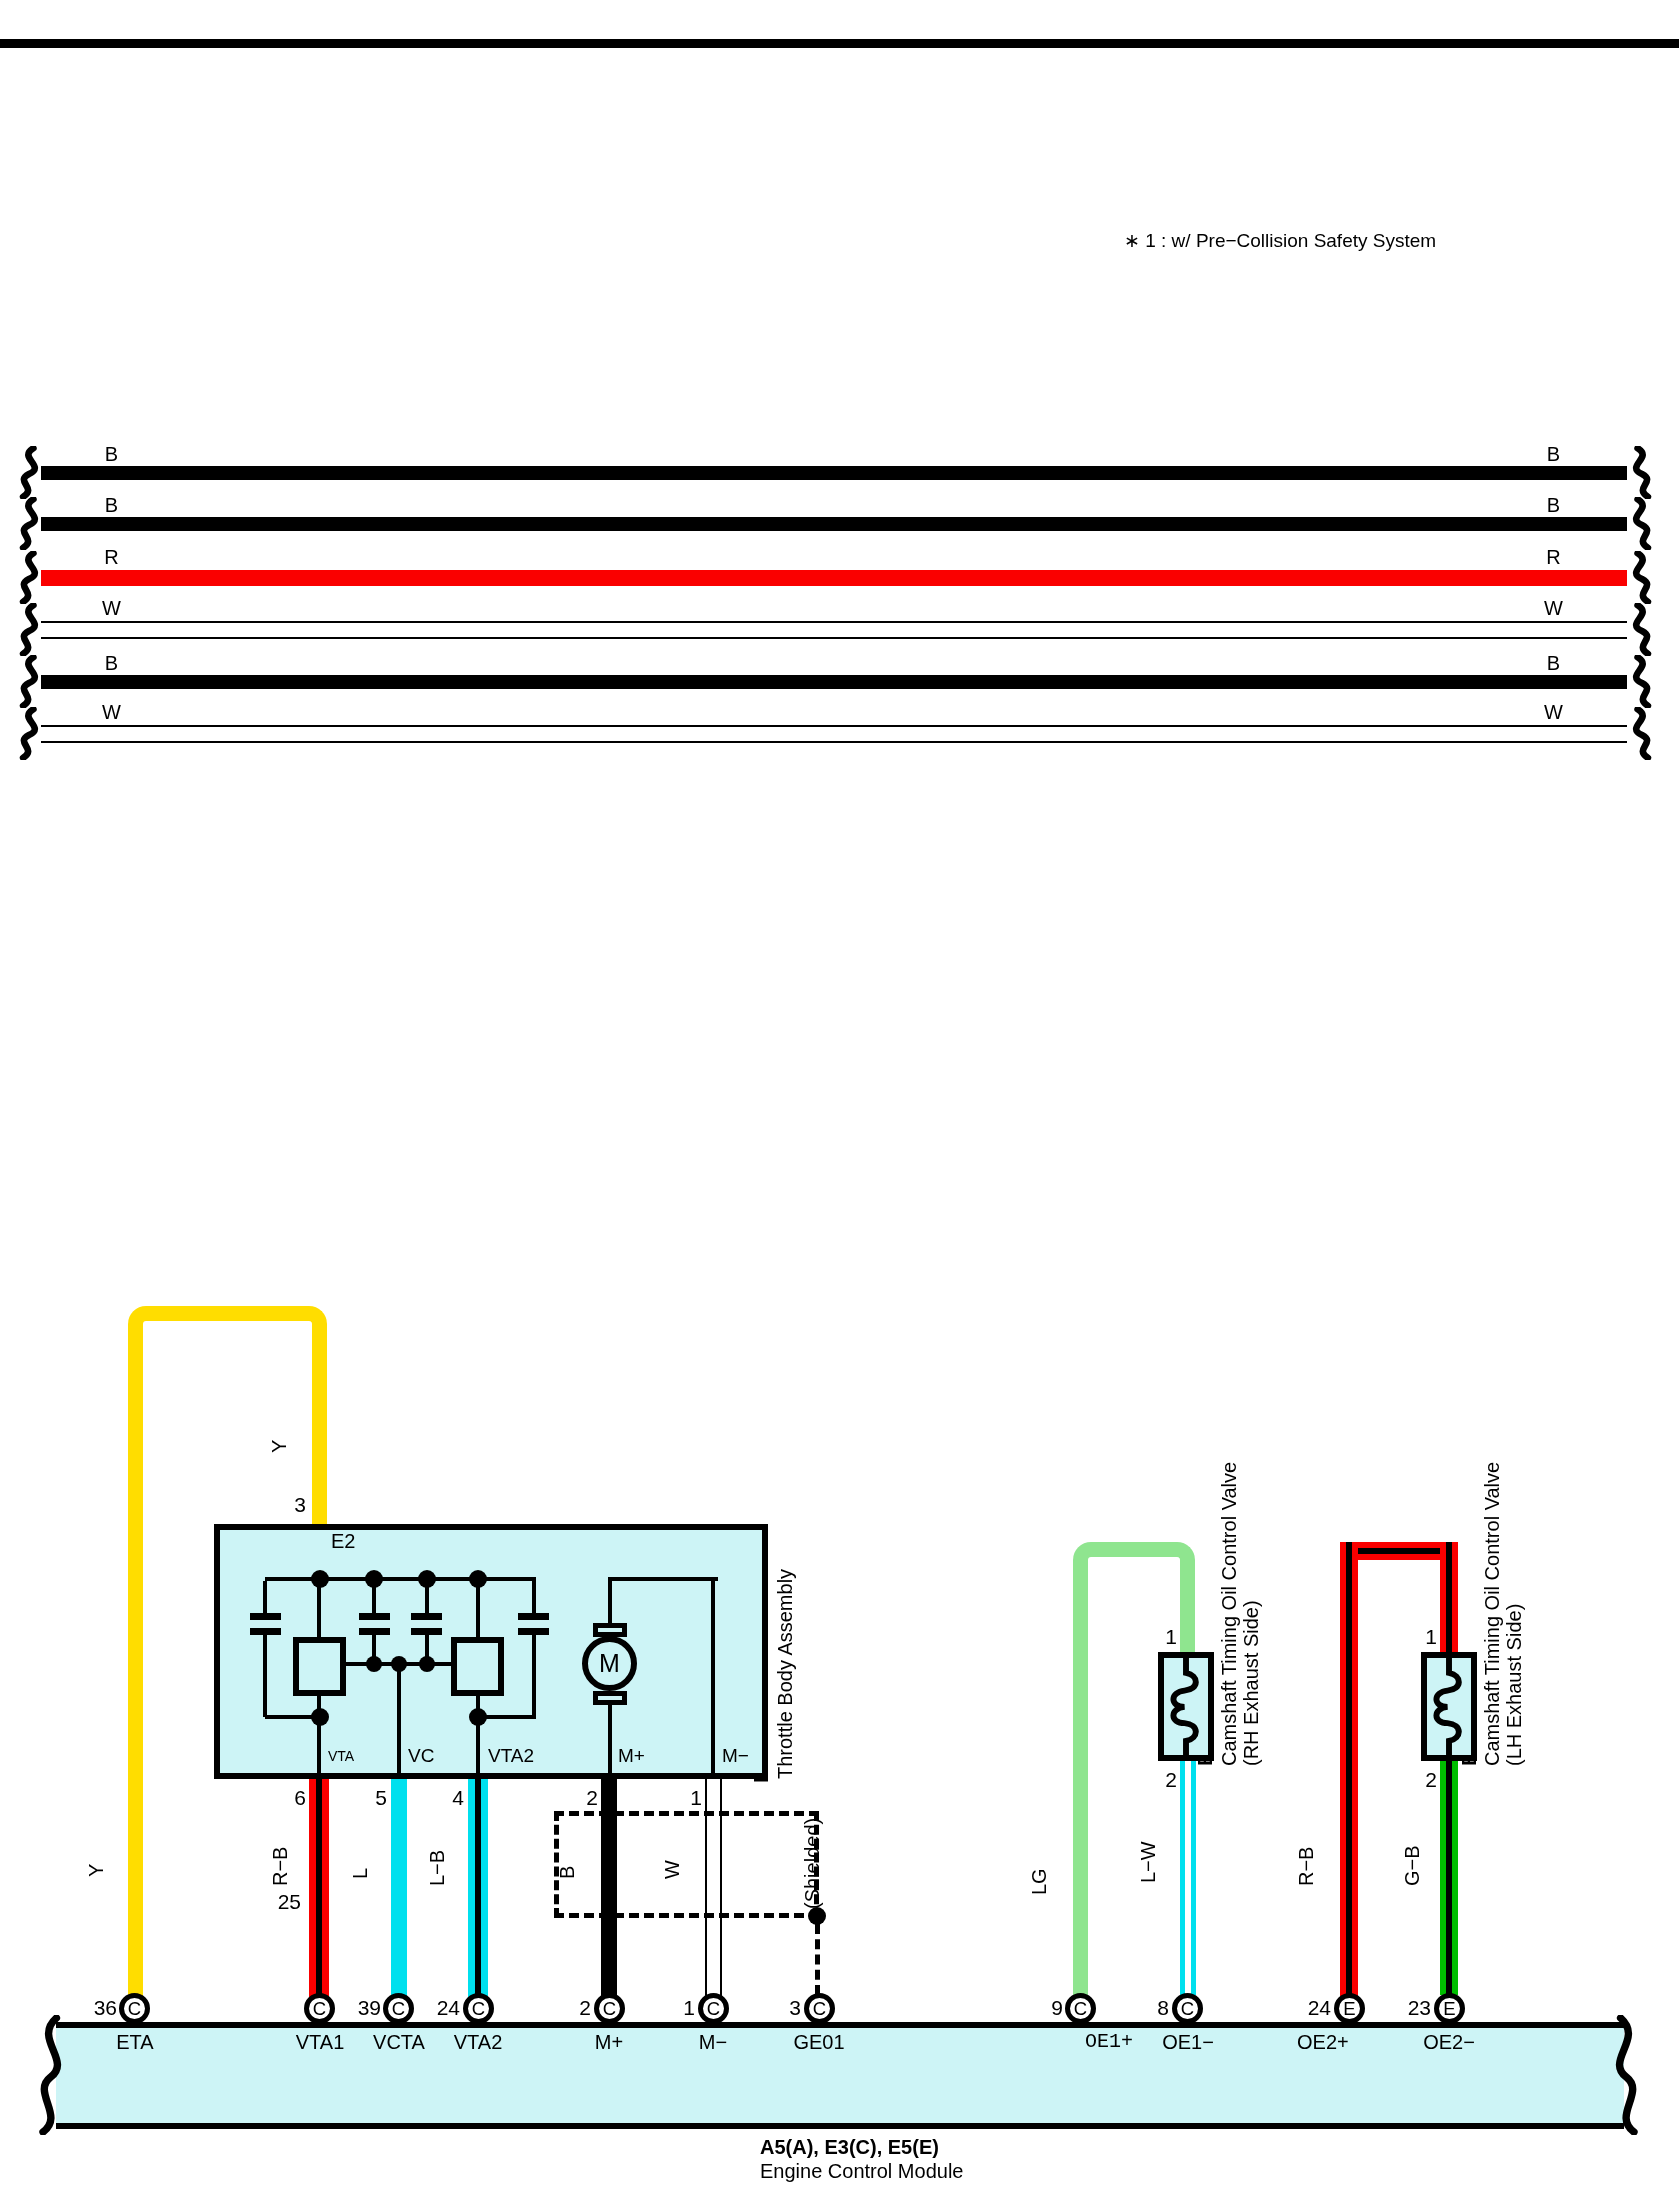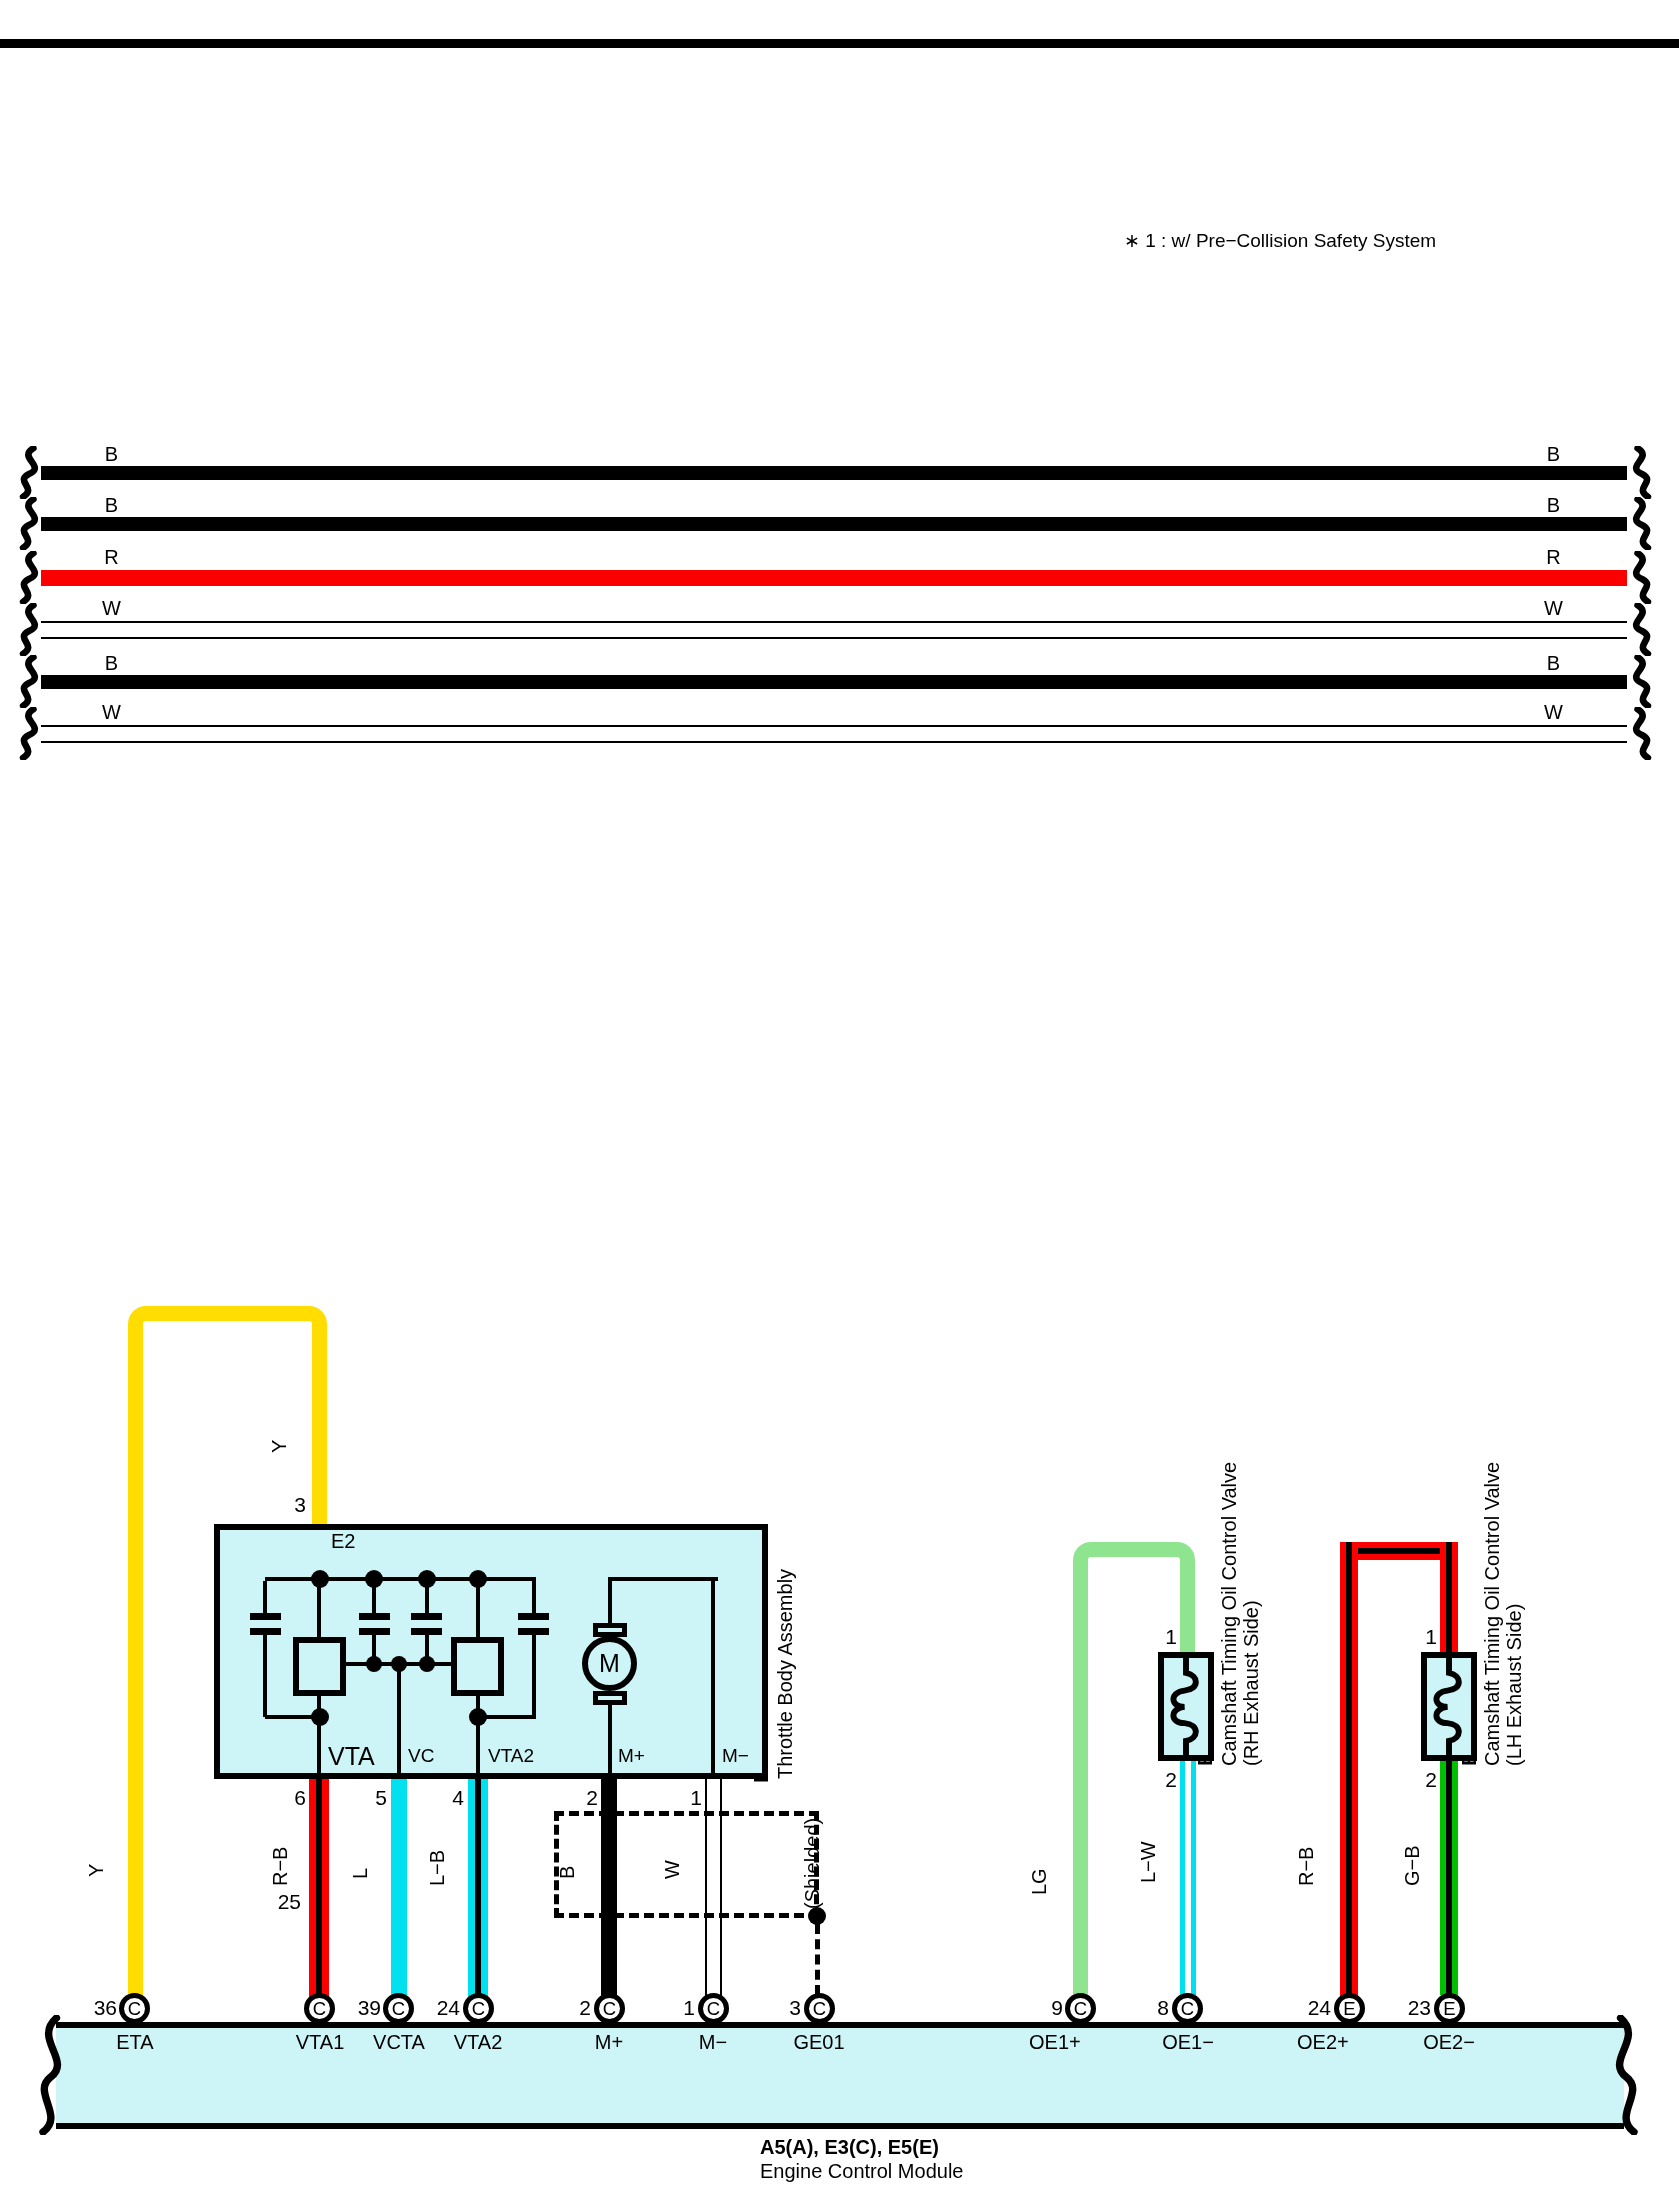--- a/index.html
+++ b/index.html
@@ -153,21 +153,21 @@
   <div class="bar" style="left:397px;top:1664px;width:4.4px;height:115px;z-index:2;"></div>
 
   <div class="bar" style="left:608px;top:1577px;width:110px;height:4.4px;z-index:2;"></div>
   <div class="bar" style="left:608px;top:1581px;width:4.4px;height:44px;z-index:2;"></div>
   <div class="bar" style="left:711px;top:1581px;width:4.4px;height:198px;z-index:2;"></div>
   <div class="bar" style="left:608px;top:1703px;width:4.4px;height:76px;z-index:2;"></div>
   <div class="abs fillbox" style="left:582px;top:1636px;width:43px;height:43px;border:6.7px solid #000;border-radius:50%;z-index:3;text-align:center;font-size:25px;line-height:43px;">M</div>
   <div class="abs fillbox" style="left:593px;top:1623px;width:24px;height:3.7px;border:5.2px solid #000;z-index:4;"></div>
   <div class="abs fillbox" style="left:593px;top:1691px;width:24px;height:3.7px;border:5.2px solid #000;z-index:4;"></div>
 
-  <div class="lbl" style="left:328px;top:1745px;font-size:25px;z-index:2;">VTA</div>
+  <div class="lbl" style="left:328px;top:1745px;font-size:14px;z-index:2;">VTA</div>
   <div class="lbl" style="left:408px;top:1745px;font-size:19px;z-index:2;">VC</div>
   <div class="lbl" style="left:488px;top:1745px;font-size:19px;z-index:2;">VTA2</div>
   <div class="lbl" style="left:618px;top:1745px;font-size:19px;z-index:2;">M+</div>
   <div class="lbl" style="left:722px;top:1745px;font-size:19px;z-index:2;">M−</div>
 
   <div class="rot bold" style="left:772px;top:1761px;font-size:21px;">E17</div>
   <div class="rot" style="left:796px;top:1757px;">Throttle Body Assembly</div>
 
   <div class="num" style="left:262px;top:1787px;">6</div>
   <div class="num" style="left:343px;top:1787px;">5</div>
@@ -254,21 +254,21 @@
   <div class="num" style="left:651px;top:1997px;">1</div>
   <div class="conn" style="left:698px;top:1993px;">C</div>
   <div class="lbl" style="left:661px;top:2031px;width:104px;text-align:center;">M−</div>
 
   <div class="num" style="left:757px;top:1997px;">3</div>
   <div class="conn" style="left:804px;top:1993px;">C</div>
   <div class="lbl" style="left:767px;top:2031px;width:104px;text-align:center;">GE01</div>
 
   <div class="num" style="left:1019px;top:1997px;">9</div>
   <div class="conn" style="left:1065px;top:1993px;">C</div>
-  <div class="lbl" style="left:1029px;top:2031px;width:104px;text-align:left;">OE1+</div>
+  <div class="lbl" style="left:1029px;top:2031px;width:104px;text-align:right;font-family:Liberation Mono, monospace;">OE1+</div>
 
   <div class="num" style="left:1125px;top:1997px;">8</div>
   <div class="conn" style="left:1172px;top:1993px;">C</div>
   <div class="lbl" style="left:1136px;top:2031px;width:104px;text-align:center;">OE1−</div>
 
   <div class="num" style="left:1287px;top:1997px;">24</div>
   <div class="conn" style="left:1334px;top:1993px;">E</div>
   <div class="lbl" style="left:1297px;top:2031px;width:104px;text-align:left;">OE2+</div>
 
   <div class="num" style="left:1387px;top:1997px;">23</div>

